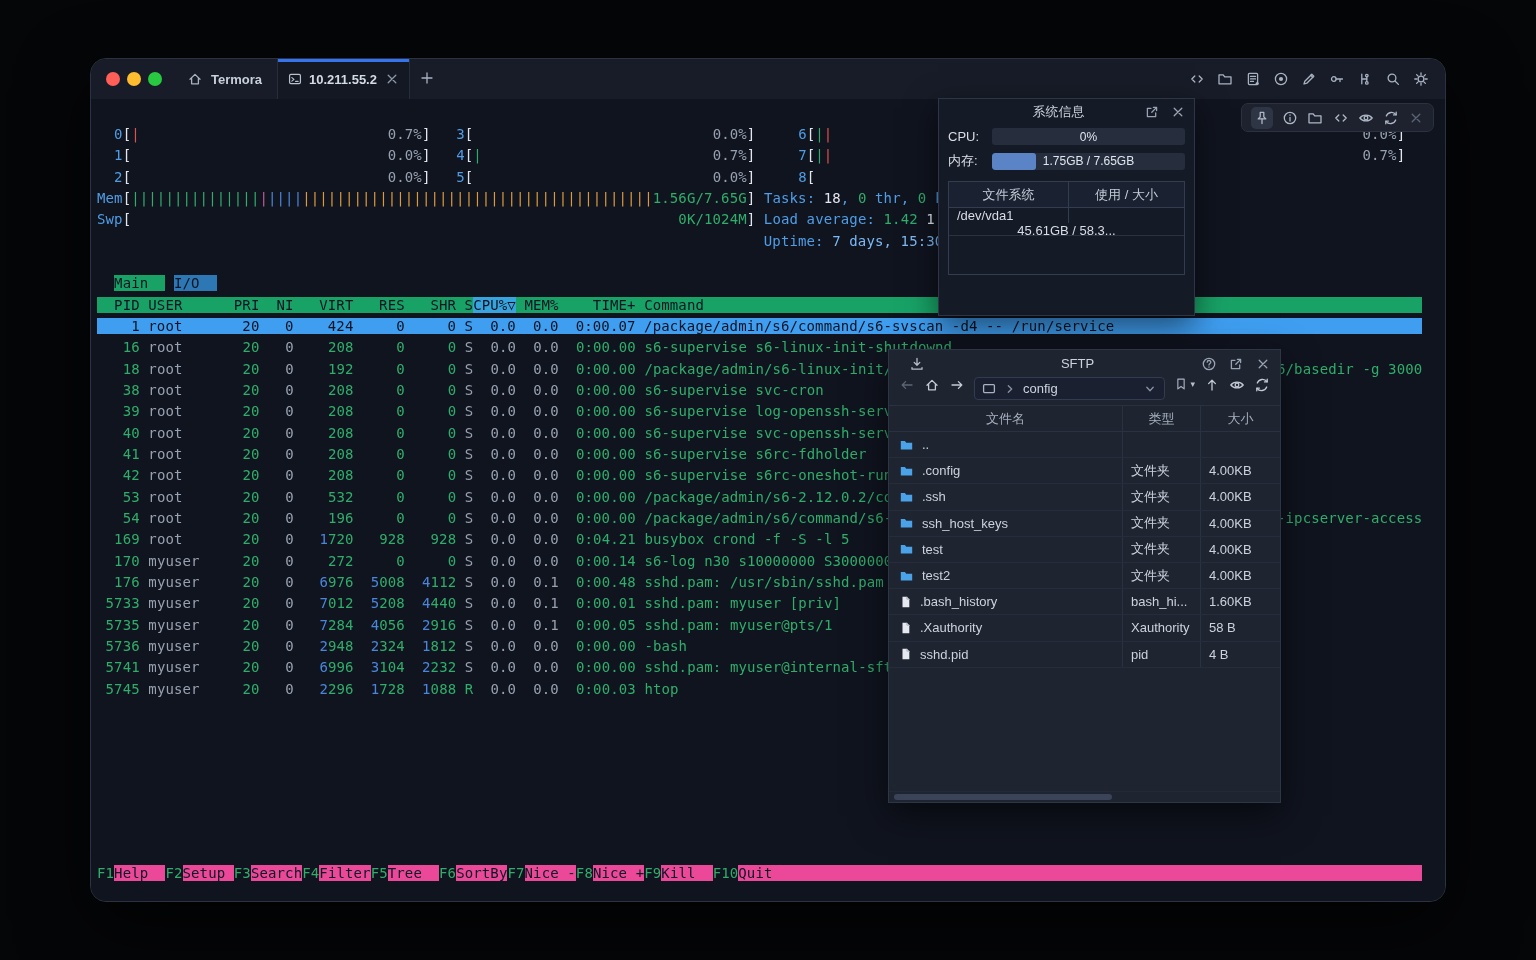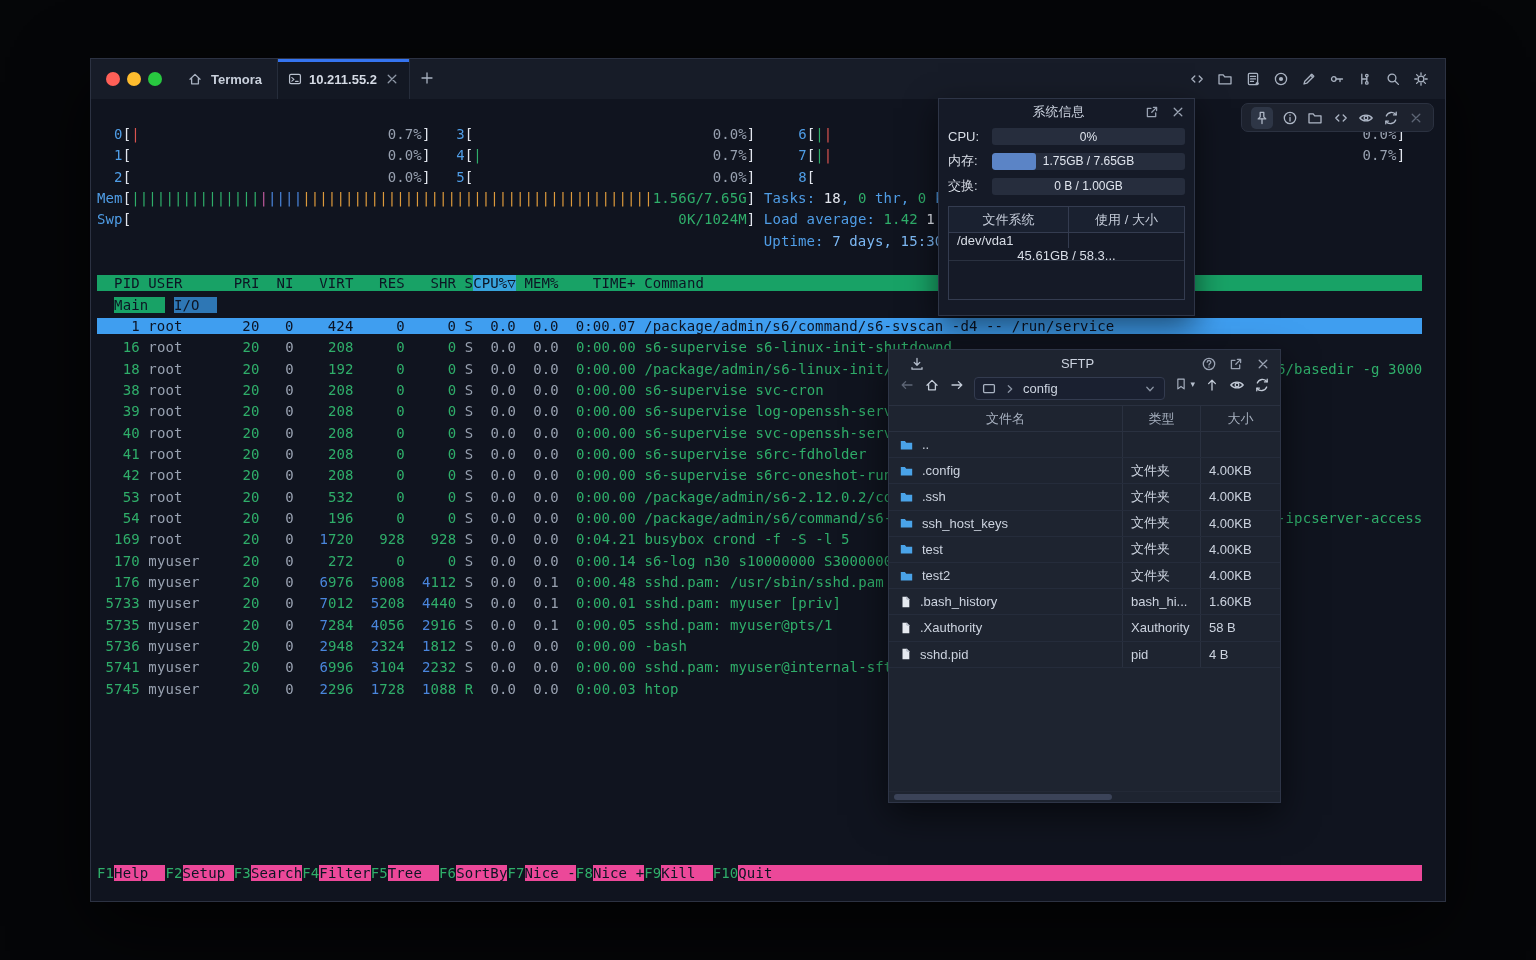--- a/index.html
+++ b/index.html
@@ -1,17 +1,17 @@
 <!DOCTYPE html>
 <html><head>
 <meta charset="utf-8">
 <style>
   html,body{margin:0;padding:0;background:#050608;width:1536px;height:960px;overflow:hidden;
     font-family:"Liberation Sans",sans-serif;}
-  .window{position:absolute;left:90px;top:58px;width:1356px;height:844px;border-radius:0;
+  .window{position:absolute;left:90px;top:58px;width:1356px;height:844px;border-radius:16px;
     background:#10141f;box-shadow:0 24px 70px rgba(0,0,0,.7);border:1px solid #2c3242;box-sizing:border-box;overflow:hidden;}
   
   .titlebar{position:absolute;left:0;top:0;right:0;height:40px;background:#171c28;border-bottom:1px solid #0c101a;}
   .tl{position:absolute;top:13px;width:14px;height:14px;border-radius:50%;}
   .tl.r{left:15px;background:#ff5f57}.tl.y{left:36px;background:#febc2e}.tl.g{left:57px;background:#28c840}
   .appname{position:absolute;left:96px;top:0;height:40px;display:flex;align-items:center;gap:8px;color:#c9d0dc;font-size:13px;font-weight:bold;}
   .tab{position:absolute;left:186px;top:0;width:133px;height:40px;background:#131823;border-left:1px solid #262d3b;
     border-right:1px solid #262d3b;box-sizing:border-box;display:flex;align-items:center;gap:7px;padding:0 10px;}
   .tab:before{content:"";position:absolute;left:0;top:0;right:0;height:3px;background:#3574f0;}
   .tab .label{color:#d5dbe5;font-size:13px;font-weight:bold;}
@@ -181,22 +181,22 @@
 
   <div class="term">
     <div class="htop" id="htop">
         <div class="tline"><span>  </span><span class="c-b">0</span><span class="c-w">[</span><span class="c-r">|</span><span>                             </span><span class="c-def">0.7%</span><span class="c-w">]</span><span>   </span><span class="c-b">3</span><span class="c-w">[</span><span>                            </span><span class="c-def">0.0%</span><span class="c-w">]</span><span>     </span><span class="c-b">6</span><span class="c-w">[</span><span class="c-g">|</span><span class="c-r">|</span><span>                                                              </span><span class="c-def">0.0%</span><span class="c-w">]</span></div>
         <div class="tline"><span>  </span><span class="c-b">1</span><span class="c-w">[</span><span>                              </span><span class="c-def">0.0%</span><span class="c-w">]</span><span>   </span><span class="c-b">4</span><span class="c-w">[</span><span class="c-g">|</span><span>                           </span><span class="c-def">0.7%</span><span class="c-w">]</span><span>     </span><span class="c-b">7</span><span class="c-w">[</span><span class="c-g">|</span><span class="c-r">|</span><span>                                                              </span><span class="c-def">0.7%</span><span class="c-w">]</span></div>
         <div class="tline"><span>  </span><span class="c-b">2</span><span class="c-w">[</span><span>                              </span><span class="c-def">0.0%</span><span class="c-w">]</span><span>   </span><span class="c-b">5</span><span class="c-w">[</span><span>                            </span><span class="c-def">0.0%</span><span class="c-w">]</span><span>     </span><span class="c-b">8</span><span class="c-w">[</span></div>
         <div class="tline"><span class="c-b">Mem</span><span class="c-w">[</span><span class="c-g">|||||||||||||||</span><span class="c-m">|</span><span class="c-bl">||||</span><span class="c-o">|||||||||||||||||||||||||||||||||||||||||</span><span class="c-g">1.56G/7.65G</span><span class="c-w">]</span><span> </span><span class="c-b">Tasks: </span><span class="c-w">18</span><span class="c-b">, </span><span class="c-g">0</span><span class="c-b"> thr, </span><span class="c-g">0</span><span class="c-b"> kthr; 1 running</span></div>
         <div class="tline"><span class="c-b">Swp</span><span class="c-w">[</span><span>                                                                </span><span class="c-g">0K/1024M</span><span class="c-w">]</span><span> </span><span class="c-b">Load average: </span><span class="c-g">1.42 </span><span class="c-w">1.08 1.03</span></div>
         <div class="tline"><span>                                                                              </span><span class="c-b">Uptime: </span><span class="c-bb">7 days, </span><span class="c-bb">15:30:12</span></div>
         <div class="tline"><span> </span></div>
+        <div class="tline"><span>  </span><span class="c-tm">Main  </span><span> </span><span class="c-ti">I/O  </span></div>
         <div class="tline"><span class="c-hdr">  PID USER      PRI  NI   VIRT   RES   SHR S</span><span class="c-hdrs">CPU%▽</span><span class="c-hdr"> MEM%    TIME+ Command                                                                                    </span></div>
-        <div class="tline"><span>  </span><span class="c-tm">Main  </span><span> </span><span class="c-ti">I/O  </span></div>
         <div class="tline"><span class="c-sel">    1 root       20   0    424     0     0 S  0.0  0.0  0:00.07 /package/admin/s6/command/s6-svscan -d4 -- /run/service                                    </span></div>
         <div class="tline"><span>   </span><span class="c-g">16</span><span> </span><span class="c-def">root      </span><span> </span><span class="c-g">20</span><span>   </span><span class="c-def">0</span><span>    </span><span class="c-g">208</span><span>     </span><span class="c-g">0</span><span>     </span><span class="c-g">0</span><span> </span><span class="c-def">S</span><span>  </span><span class="c-def">0.0</span><span>  </span><span class="c-def">0.0</span><span>  </span><span class="c-g">0:00.00</span><span> </span><span class="c-g">s6-supervise s6-linux-init-shutdownd</span></div>
         <div class="tline"><span>   </span><span class="c-g">18</span><span> </span><span class="c-def">root      </span><span> </span><span class="c-g">20</span><span>   </span><span class="c-def">0</span><span>    </span><span class="c-g">192</span><span>     </span><span class="c-g">0</span><span>     </span><span class="c-g">0</span><span> </span><span class="c-def">S</span><span>  </span><span class="c-def">0.0</span><span>  </span><span class="c-def">0.0</span><span>  </span><span class="c-g">0:00.00</span><span> </span><span class="c-g">/package/admin/s6-linux-init/libexec/s6-linux-init-shutdownd -d3 -c /run/s6/basedir -g 3000</span></div>
         <div class="tline"><span>   </span><span class="c-g">38</span><span> </span><span class="c-def">root      </span><span> </span><span class="c-g">20</span><span>   </span><span class="c-def">0</span><span>    </span><span class="c-g">208</span><span>     </span><span class="c-g">0</span><span>     </span><span class="c-g">0</span><span> </span><span class="c-def">S</span><span>  </span><span class="c-def">0.0</span><span>  </span><span class="c-def">0.0</span><span>  </span><span class="c-g">0:00.00</span><span> </span><span class="c-g">s6-supervise svc-cron</span></div>
         <div class="tline"><span>   </span><span class="c-g">39</span><span> </span><span class="c-def">root      </span><span> </span><span class="c-g">20</span><span>   </span><span class="c-def">0</span><span>    </span><span class="c-g">208</span><span>     </span><span class="c-g">0</span><span>     </span><span class="c-g">0</span><span> </span><span class="c-def">S</span><span>  </span><span class="c-def">0.0</span><span>  </span><span class="c-def">0.0</span><span>  </span><span class="c-g">0:00.00</span><span> </span><span class="c-g">s6-supervise log-openssh-server</span></div>
         <div class="tline"><span>   </span><span class="c-g">40</span><span> </span><span class="c-def">root      </span><span> </span><span class="c-g">20</span><span>   </span><span class="c-def">0</span><span>    </span><span class="c-g">208</span><span>     </span><span class="c-g">0</span><span>     </span><span class="c-g">0</span><span> </span><span class="c-def">S</span><span>  </span><span class="c-def">0.0</span><span>  </span><span class="c-def">0.0</span><span>  </span><span class="c-g">0:00.00</span><span> </span><span class="c-g">s6-supervise svc-openssh-server</span></div>
         <div class="tline"><span>   </span><span class="c-g">41</span><span> </span><span class="c-def">root      </span><span> </span><span class="c-g">20</span><span>   </span><span class="c-def">0</span><span>    </span><span class="c-g">208</span><span>     </span><span class="c-g">0</span><span>     </span><span class="c-g">0</span><span> </span><span class="c-def">S</span><span>  </span><span class="c-def">0.0</span><span>  </span><span class="c-def">0.0</span><span>  </span><span class="c-g">0:00.00</span><span> </span><span class="c-g">s6-supervise s6rc-fdholder</span></div>
         <div class="tline"><span>   </span><span class="c-g">42</span><span> </span><span class="c-def">root      </span><span> </span><span class="c-g">20</span><span>   </span><span class="c-def">0</span><span>    </span><span class="c-g">208</span><span>     </span><span class="c-g">0</span><span>     </span><span class="c-g">0</span><span> </span><span class="c-def">S</span><span>  </span><span class="c-def">0.0</span><span>  </span><span class="c-def">0.0</span><span>  </span><span class="c-g">0:00.00</span><span> </span><span class="c-g">s6-supervise s6rc-oneshot-runner</span></div>
         <div class="tline"><span>   </span><span class="c-g">53</span><span> </span><span class="c-def">root      </span><span> </span><span class="c-g">20</span><span>   </span><span class="c-def">0</span><span>    </span><span class="c-g">532</span><span>     </span><span class="c-g">0</span><span>     </span><span class="c-g">0</span><span> </span><span class="c-def">S</span><span>  </span><span class="c-def">0.0</span><span>  </span><span class="c-def">0.0</span><span>  </span><span class="c-g">0:00.00</span><span> </span><span class="c-g">/package/admin/s6-2.12.0.2/command/s6-ipcserverd -1 --</span></div>
         <div class="tline"><span>   </span><span class="c-g">54</span><span> </span><span class="c-def">root      </span><span> </span><span class="c-g">20</span><span>   </span><span class="c-def">0</span><span>    </span><span class="c-g">196</span><span>     </span><span class="c-g">0</span><span>     </span><span class="c-g">0</span><span> </span><span class="c-def">S</span><span>  </span><span class="c-def">0.0</span><span>  </span><span class="c-def">0.0</span><span>  </span><span class="c-g">0:00.00</span><span> </span><span class="c-g">/package/admin/s6/command/s6-ipcserverd -1 -- /package/admin/s6/command/s6-ipcserver-access</span></div>
@@ -234,27 +234,20 @@
             <div class="si-val">0%</div>
           </div>
         </div>
         <div class="si-row">
           <div class="lbl">内存:</div>
           <div class="si-bar">
             <div class="si-fill" style="width: 23%;"></div>
             <div class="si-val">1.75GB / 7.65GB</div>
           </div>
         </div>
-        <div class="si-row">
-          <div class="lbl">交换:</div>
-          <div class="si-bar">
-            <div class="si-fill" style="width: 0%;"></div>
-            <div class="si-val">0 B / 1.00GB</div>
-          </div>
-        </div>
       </div>
     <div class="fstable">
       <div class="hrow">
         <div class="c1">文件系统</div>
         <div class="c2">使用 / 大小</div>
       </div>
       <div class="drow">
         <div class="c1">/dev/vda1</div>
         <div class="c2">45.61GB / 58.3...</div>
       </div>

